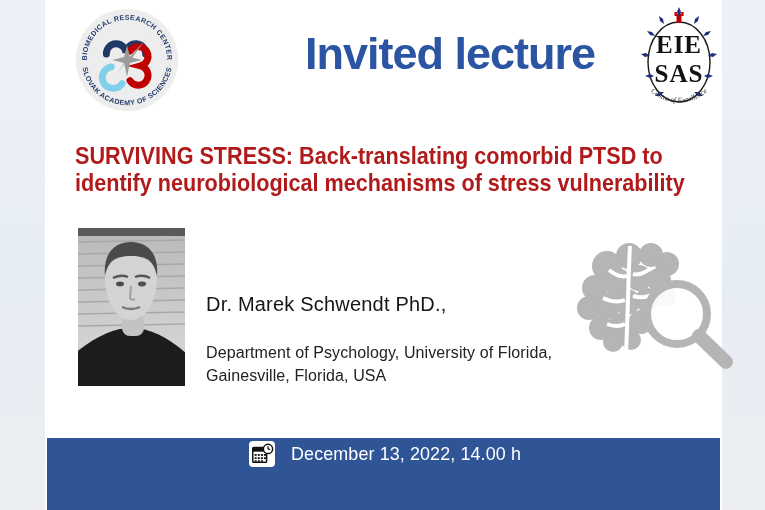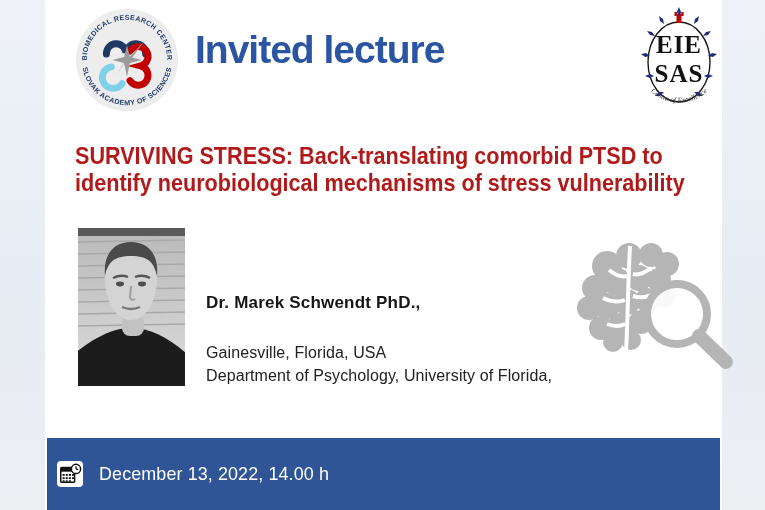--- a/index.html
+++ b/index.html
@@ -9,49 +9,49 @@
     background:linear-gradient(180deg,#eef2f8 0%,#e7edf4 55%,#eceef2 100%);
   }
   .slide{
     position:absolute;left:45px;top:0;width:677px;height:510px;
     background:#ffffff;
   }
   
   .bmc-logo{position:absolute;left:28px;top:6px;width:108px;height:108px;}
   .eie-logo{position:absolute;left:578px;top:6px;width:112px;height:112px;}
   .lecture-type{
-    position:absolute;left:150px;top:28px;width:400px;text-align:left;
-    font-size:39px;font-weight:bold;letter-spacing:-1px;color:#2b55a2;
+    position:absolute;left:150px;top:28px;width:400px;text-align:right;
+    font-size:45px;font-weight:bold;letter-spacing:-1px;color:#2b55a2;
     white-space:nowrap;
   }
   
   .lecture-title{
     position:absolute;left:30px;top:142px;color:#b11a1a;font-weight:bold;
     font-size:24px;line-height:27px;transform:scaleX(0.90);transform-origin:left top;
     white-space:nowrap;
   }
   
   .photo{
     position:absolute;left:33px;top:228px;width:107px;height:158px;
     background:#c9c9c9;overflow:hidden;
   }
   .speaker-name{
-    position:absolute;left:161px;top:293px;font-size:17px;font-weight:bold;
+    position:absolute;left:161px;top:293px;font-size:20px;font-weight:normal;
     color:#161616;white-space:nowrap;letter-spacing:.2px;
   }
   .speaker-affiliation{
     position:absolute;left:161px;top:341px;font-size:16px;color:#222;
     line-height:23px;white-space:nowrap;letter-spacing:.1px;
   }
   .brain-wrap{position:absolute;left:528px;top:240px;width:172px;height:132px;}
   
   .footer-bar{
     position:absolute;left:2px;right:2px;top:438px;bottom:0;
     background:#2f5597;color:#ffffff;
-    display:flex;flex-direction:column;justify-content:center;gap:4px;
+    display:flex;flex-direction:row;justify-content:center;gap:4px;
     padding-left:10px;box-sizing:border-box;
   }
   .footer-row{display:flex;align-items:center;gap:16px;height:31px;}
   .footer-icon{
     width:26px;height:26px;background:#ffffff;border-radius:4px;flex:0 0 26px;
     display:flex;align-items:center;justify-content:center;
   }
   .footer-text{font-size:18.5px;letter-spacing:.1px;white-space:nowrap;
     transform:scaleX(0.97);transform-origin:left center;}
 </style>
@@ -156,22 +156,22 @@
       <ellipse cx="42" cy="56" rx="4" ry="2.4" fill="#4e4e4e"></ellipse>
       <ellipse cx="64" cy="56" rx="4" ry="2.4" fill="#4e4e4e"></ellipse>
 
       <path d="M53,58 L52,70 q2,3 5,1" stroke="#9e9e9e" stroke-width="2" fill="none"></path>
       <path d="M44,79 q9,4 18,0" stroke="#777" stroke-width="2.4" fill="none"></path>
     </svg>
   </div>
 
   <div class="speaker-name">Dr. Marek Schwendt PhD.,</div>
   <div class="speaker-affiliation">
+    <div>Department of Psychology, University of Florida,</div>
     <div>Gainesville, Florida, USA</div>
-    <div>Department of Psychology, University of Florida,</div>
   </div>
 
   <svg class="brain-wrap" viewBox="0 0 172 132">
     <g fill="#b5b5b5">
       <circle cx="34" cy="26" r="15"></circle>
         <circle cx="56" cy="16" r="13"></circle>
         <circle cx="78" cy="15" r="12"></circle>
       <circle cx="94" cy="24" r="12"></circle>
         <circle cx="22" cy="48" r="13"></circle>
         <circle cx="44" cy="42" r="14"></circle>

